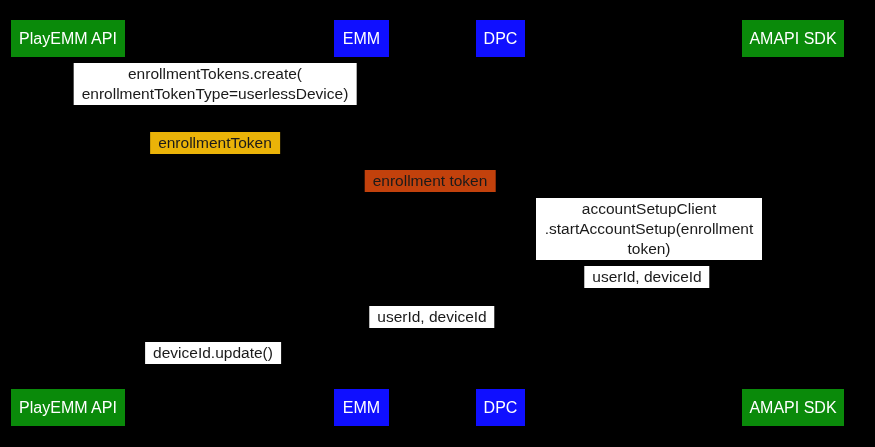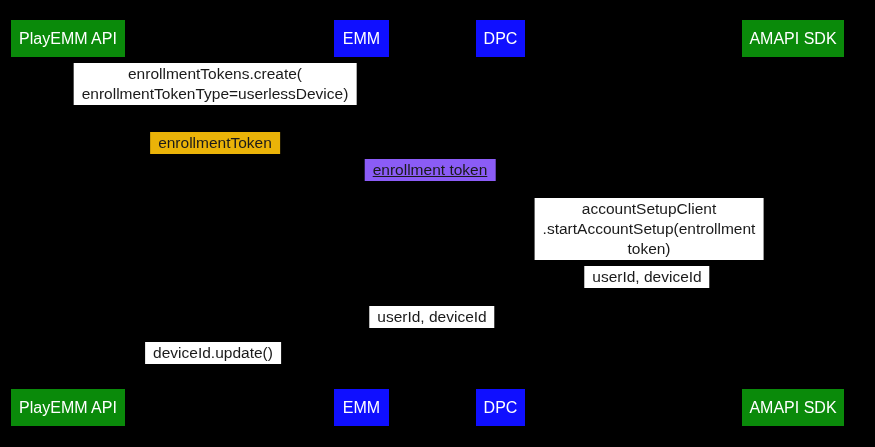--- a/index.html
+++ b/index.html
@@ -45,23 +45,23 @@
 <div class="canvas">
 
   <div class="actor" style="left: 11px; top: 20px; width: 114px; background-color: rgb(10, 138, 10);">PlayEMM API</div>
   <div class="actor" style="left: 334px; top: 20px; width: 55px; background-color: rgb(15, 15, 255);">EMM</div>
   <div class="actor" style="left: 476px; top: 20px; width: 49px; background-color: rgb(15, 15, 255);">DPC</div>
   <div class="actor" style="left: 742px; top: 20px; width: 102px; background-color: rgb(10, 138, 10);">AMAPI SDK</div>
 
   <div class="msg" style="left: 215px; top: 63px; background-color: rgb(255, 255, 255);">enrollmentTokens.create(
 enrollmentTokenType=userlessDevice)</div>
   <div class="msg" style="left: 215px; top: 132px; background-color: #eab308;">enrollmentToken</div>
-  <div class="msg" style="left: 430px; top: 159px; background-color: #8b5cf6; text-decoration: underline;">enrollment token</div>
+  <div class="msg" style="left: 430px; top: 170px; background-color: #c2410c;">enrollment token</div>
   <div class="msg" style="left: 649px; top: 198px; background-color: rgb(255, 255, 255);">accountSetupClient
-.startAccountSetup(entrollment token)</div>
+.startAccountSetup(enrollment token)</div>
   <div class="msg" style="left: 647px; top: 266px; background-color: rgb(255, 255, 255);">userId, deviceId</div>
   <div class="msg" style="left: 432px; top: 306px; background-color: rgb(255, 255, 255);">userId, deviceId</div>
   <div class="msg" style="left: 213px; top: 342px; background-color: rgb(255, 255, 255);">deviceId.update()</div>
 
   <div class="actor" style="left: 11px; top: 389px; width: 114px; background-color: rgb(10, 138, 10);">PlayEMM API</div>
   <div class="actor" style="left: 334px; top: 389px; width: 55px; background-color: rgb(15, 15, 255);">EMM</div>
   <div class="actor" style="left: 476px; top: 389px; width: 49px; background-color: rgb(15, 15, 255);">DPC</div>
   <div class="actor" style="left: 742px; top: 389px; width: 102px; background-color: rgb(10, 138, 10);">AMAPI SDK</div>
 
 </div>

